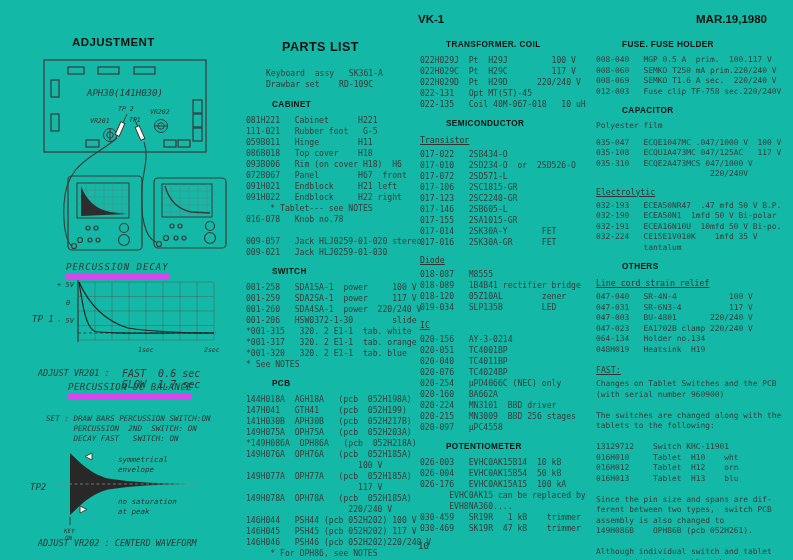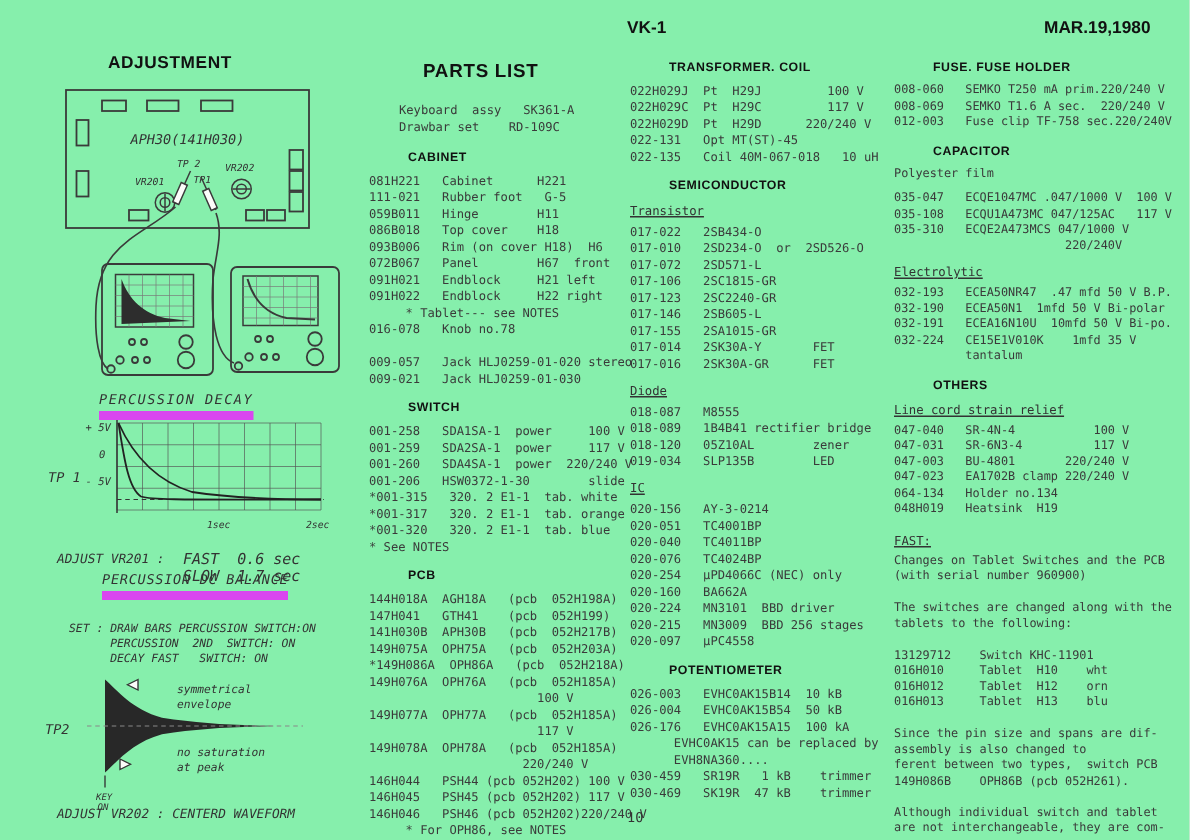--- a/index.html
+++ b/index.html
@@ -1,16 +1,16 @@
 <!DOCTYPE html>
 <html><head>
 <meta charset="utf-8">
 <style>
   html,body{margin:0;padding:0;background:#e8e8e4;}
-  .page{position:relative;width:793px;height:560px;background:#86efac;overflow:hidden;
+  .page{position:relative;width:793px;height:560px;background:#14b8a6;overflow:hidden;
         font-family:"DejaVu Sans Mono",monospace;color:#2f2f2f;}
   .hdr{position:absolute;top:13px;font-family:"Liberation Sans",sans-serif;font-weight:bold;
        font-size:11.5px;color:#111;}
   .hdr-model{left:418px;}
   .hdr-date{right:26px;}
   .col{position:absolute;top:38px;}
   .col2{left:246px;width:176px;}
   .col3{left:420px;width:176px;}
   .col4{left:596px;width:196px;}
   .prow{white-space:pre;font-size:8.1px;line-height:11px;min-height:11px;color:#3a3a3a;}
@@ -308,20 +308,21 @@
         <div class="prow">      EVHC0AK15 can be replaced by</div>
         <div class="prow">      EVH8NA360....</div>
         <div class="prow">030-459   SR19R   1 kB    trimmer</div>
         <div class="prow">030-469   SK19R  47 kB    trimmer</div>
       </div>
   </div>
 
   <div class="col col4">
     <div class="sec-head" style="margin-top:2px">FUSE. FUSE HOLDER</div>
     <div>
+        <div class="prow">008-040   MGP 0.5 A  prim.  100.117 V</div>
         <div class="prow">008-060   SEMKO T250 mA prim.220/240 V</div>
         <div class="prow">008-069   SEMKO T1.6 A sec.  220/240 V</div>
         <div class="prow">012-003   Fuse clip TF-758 sec.220/240V</div>
       </div>
     <div class="sec-head">CAPACITOR</div>
     <div class="prow">Polyester film</div>
     <div class="gap"></div>
     <div>
         <div class="prow">035-047   ECQE1047MC .047/1000 V  100 V</div>
         <div class="prow">035-108   ECQU1A473MC 047/125AC   117 V</div>
@@ -353,22 +354,22 @@
         <div class="prow"></div>
         <div class="prow">The switches are changed along with the</div>
         <div class="prow">tablets to the following:</div>
         <div class="prow"></div>
         <div class="prow">13129712    Switch KHC-11901</div>
         <div class="prow">016H010     Tablet  H10    wht</div>
         <div class="prow">016H012     Tablet  H12    orn</div>
         <div class="prow">016H013     Tablet  H13    blu</div>
         <div class="prow"></div>
         <div class="prow">Since the pin size and spans are dif-</div>
+        <div class="prow">ferent between two types,  switch PCB</div>
         <div class="prow">assembly is also changed to</div>
-        <div class="prow">ferent between two types,  switch PCB</div>
         <div class="prow">149H086B    OPH86B (pcb 052H261).</div>
         <div class="prow"></div>
         <div class="prow">Although individual switch and tablet</div>
         <div class="prow">are not interchangeable, they are com-</div>
       </div>
   </div>
 
   <div class="pagenum">10</div>
 </div>
 

